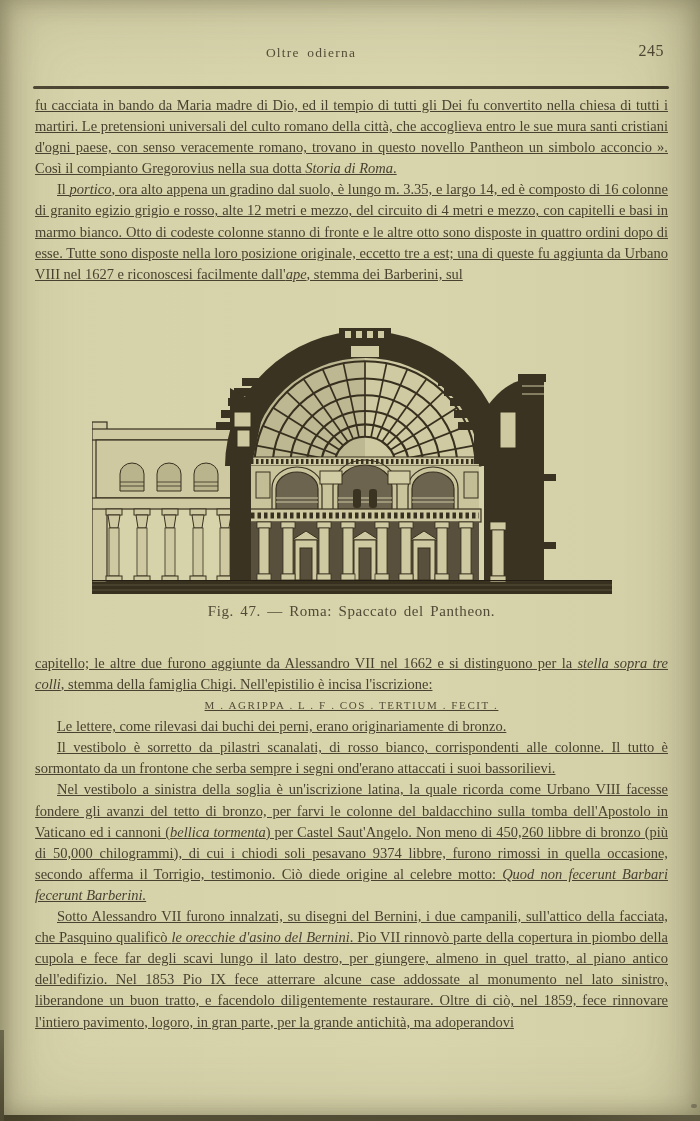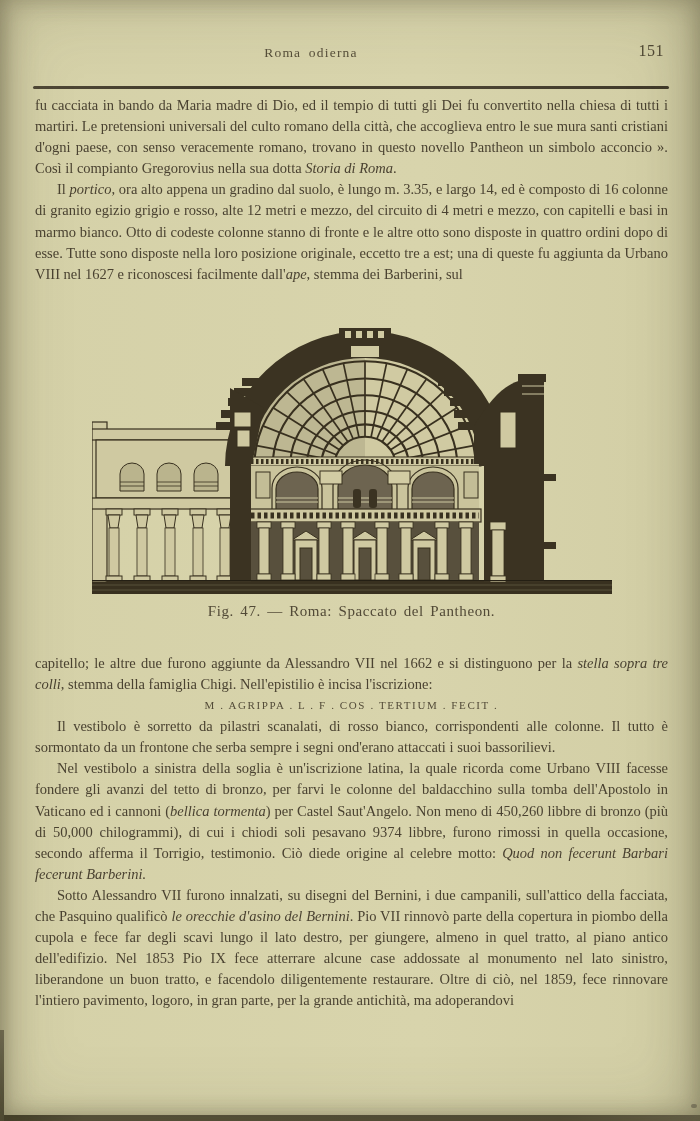--- a/index.html
+++ b/index.html
@@ -20,21 +20,21 @@
   }
   .page-number{
     position:absolute;top:42px;right:36px;font-size:16px;color:#4e4633;letter-spacing:.5px;
   }
   .head-rule{
     position:absolute;top:86px;left:33px;width:636px;height:3px;
     background:linear-gradient(90deg,#4f4836,#3f3929 30%,#4a4332 70%,#3f3929);border-radius:2px;
   }
   .text-col{
     position:absolute;left:35px;width:633px;text-align:justify;
-    font-size:14.5px;line-height:21.1px;overflow:hidden;
+    font-size:14.5px;line-height:21.1px;overflow:hidden;text-decoration:underline;
   }
   .text-col.before{top:95px;height:233px;}
   .text-col.after{top:637px;height:478px;margin-top:16px;}
   .para{margin:0;}
   .para.indent{text-indent:22px;}
   .it{font-style:italic;}
   .inscription{
     text-align:center;font-size:11px;letter-spacing:1.6px;color:#544c39;
     margin:2px 0 3px 0;line-height:16px;
   }
@@ -48,22 +48,22 @@
     background:linear-gradient(90deg,#36321f,#56523c 12%,#4e4a35 80%,#6b6650);}
   .left-smudge{left:0;top:1030px;width:4px;height:91px;
     background:linear-gradient(#7a755c,#4a4631);}
   .right-dot{left:691px;top:1104px;width:6px;height:4px;background:#8d8870;border-radius:2px;}
 </style>
 </head>
 <body>
 
 <div class="page">
 
-  <div class="running-title">Roma odierna</div>
-  <div class="page-number">151</div>
+  <div class="running-title">Oltre odierna</div>
+  <div class="page-number">245</div>
   <div class="head-rule"></div>
 
   <div class="text-col before">
       <p class="para"><span>fu cacciata in bando da Maria madre di Dio, ed il tempio di tutti gli Dei fu convertito nella chiesa di tutti i martiri. Le pretensioni universali del culto romano della città, che accoglieva entro le sue mura santi cristiani d'ogni paese, con senso veracemente romano, trovano in questo novello Pantheon un simbolo acconcio ». Così il compianto Gregorovius nella sua dotta </span><span class="it">Storia di Roma</span><span>.</span></p>
       <p class="para indent"><span>Il </span><span class="it">portico</span><span>, ora alto appena un gradino dal suolo, è lungo m. 3.35, e largo 14, ed è composto di 16 colonne di granito egizio grigio e rosso, alte 12 metri e mezzo, del circuito di 4 metri e mezzo, con capitelli e basi in marmo bianco. Otto di codeste colonne stanno di fronte e le altre otto sono disposte in quattro ordini dopo di esse. Tutte sono disposte nella loro posizione originale, eccetto tre a est; una di queste fu aggiunta da Urbano VIII nel 1627 e riconoscesi facilmente dall'</span><span class="it">ape</span><span>, stemma dei Barberini, sul</span></p>
     </div>
 
   <div class="figure-wrap">
     <svg viewBox="0 0 520 268" width="520" height="268" aria-hidden="true">
 
@@ -247,20 +247,21 @@
 
       <path d="M0,254.5 H520" stroke="#241f14" stroke-width="1"></path>
     </svg>
   </div>
 
   <div class="fig-caption">Fig. 47. — Roma: Spaccato del Pantheon.</div>
 
   <div class="text-col after">
       <p class="para"><span>capitello; le altre due furono aggiunte da Alessandro VII nel 1662 e si distinguono per la </span><span class="it">stella sopra tre colli</span><span>, stemma della famiglia Chigi. Nell'epistilio è incisa l'iscrizione:</span></p>
       <div class="inscription">M . AGRIPPA . L . F . COS . TERTIUM . FECIT .</div>
+      <p class="para indent"><span>Le lettere, come rilevasi dai buchi dei perni, erano originariamente di bronzo.</span></p>
       <p class="para indent"><span>Il vestibolo è sorretto da pilastri scanalati, di rosso bianco, corrispondenti alle colonne. Il tutto è sormontato da un frontone che serba sempre i segni ond'erano attaccati i suoi bassorilievi.</span></p>
       <p class="para indent"><span>Nel vestibolo a sinistra della soglia è un'iscrizione latina, la quale ricorda come Urbano VIII facesse fondere gli avanzi del tetto di bronzo, per farvi le colonne del baldacchino sulla tomba dell'Apostolo in Vaticano ed i cannoni (</span><span class="it">bellica tormenta</span><span>) per Castel Saut'Angelo. Non meno di 450,260 libbre di bronzo (più di 50,000 chilogrammi), di cui i chiodi soli pesavano 9374 libbre, furono rimossi in quella occasione, secondo afferma il Torrigio, testimonio. Ciò diede origine al celebre motto: </span><span class="it">Quod non fecerunt Barbari fecerunt Barberini.</span></p>
       <p class="para indent"><span>Sotto Alessandro VII furono innalzati, su disegni del Bernini, i due campanili, sull'attico della facciata, che Pasquino qualificò </span><span class="it">le orecchie d'asino del Bernini</span><span>. Pio VII rinnovò parte della copertura in piombo della cupola e fece far degli scavi lungo il lato destro, per giungere, almeno in quel tratto, al piano antico dell'edifizio. Nel 1853 Pio IX fece atterrare alcune case addossate al monumento nel lato sinistro, liberandone un buon tratto, e facendolo diligentemente restaurare. Oltre di ciò, nel 1859, fece rinnovare l'intiero pavimento, logoro, in gran parte, per la grande antichità, ma adoperandovi</span></p>
     </div>
 
   <div class="artifact bottom-edge"></div>
   <div class="artifact left-smudge"></div>
   <div class="artifact right-dot"></div>
 </div>
 

